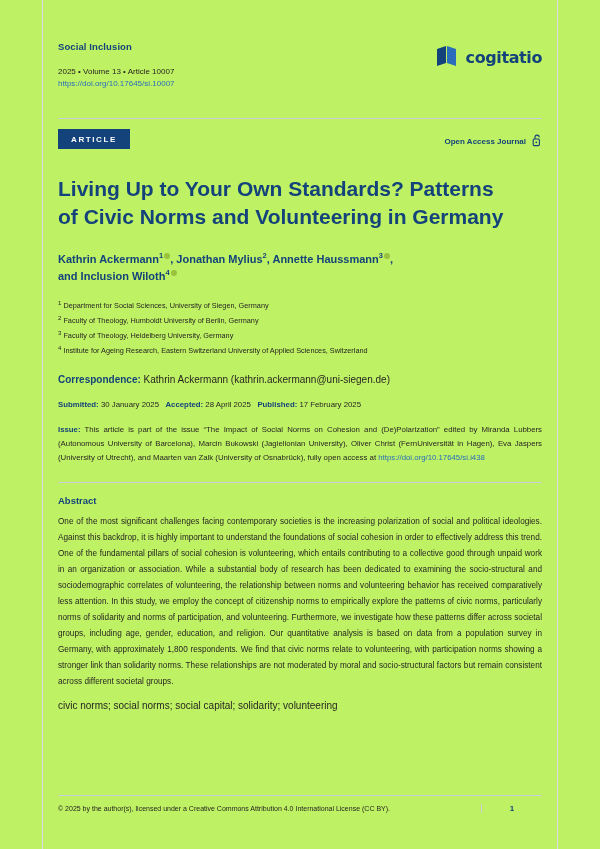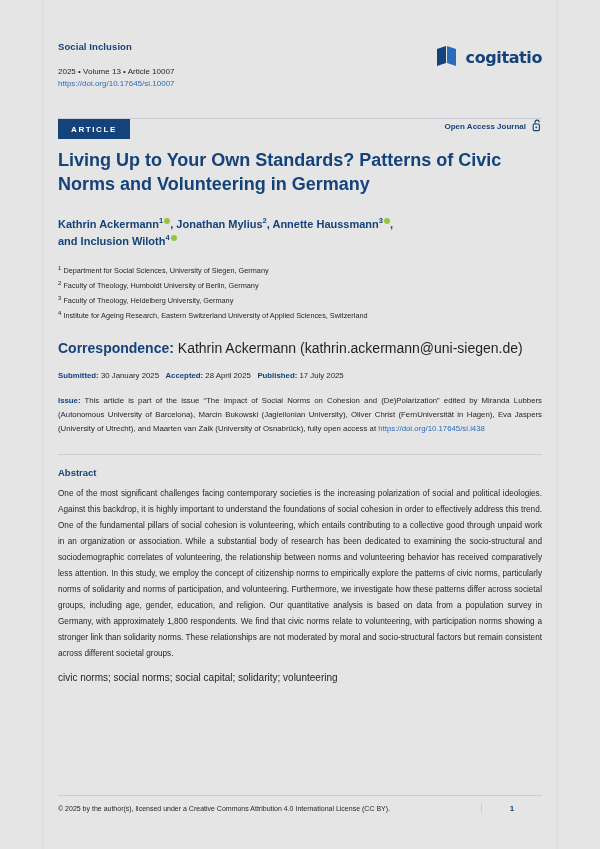--- a/index.html
+++ b/index.html
@@ -11,21 +11,21 @@
     width: 600px;
     height: 849px;
     font-family: "Liberation Sans", sans-serif;
     color: #231f20;
     position: relative;
     overflow: hidden;
   }
   .page {
     position: absolute;
     inset: 0;
-    background: #e5e5e5;
+    background: #bef264;
   }
   
   .rule-left, .rule-right {
     position: absolute;
     top: 0;
     bottom: 0;
     width: 1px;
     background: #d9dde3;
   }
   .rule-left { left: 42px; }
@@ -73,23 +73,23 @@
     font-weight: bold;
     color: #14427a;
     letter-spacing: -0.4px;
     font-family: "DejaVu Sans", sans-serif;
   }
 
   
   .article-bar {
     margin-top: 28px;
     border-top: 1px solid #c9ced6;
-    padding-top: 0;
-    display: flex;
-    align-items: flex-start;
+    padding-top: 10px;
+    display: flex;
+    align-items: flex-end;
     justify-content: space-between;
   }
   .article-tag {
     background: #14427a;
     color: #ffffff;
     font-size: 8px;
     font-weight: bold;
     letter-spacing: 1.6px;
     padding: 6px 13px 5px 13px;
   }
@@ -98,22 +98,22 @@
     align-items: center;
     gap: 6px;
     font-size: 8px;
     color: #14427a;
     font-weight: bold;
   }
   .oa-lock { display: block; }
 
   
   .title {
-    margin-top: 9px;
-    font-size: 18px;
+    margin-top: 26px;
+    font-size: 21px;
     line-height: 1.35;
     font-weight: bold;
     color: #14427a;
     max-width: 450px;
   }
 
   
   .authors {
     margin-top: 18px;
     font-size: 11px;
@@ -137,21 +137,21 @@
   .affiliations {
     margin-top: 14px;
     font-size: 7.3px;
     line-height: 1.72;
     color: #231f20;
   }
   .affiliations sup { font-size: 6px; }
 
   .meta-line {
     margin-top: 14px;
-    font-size: 14px;
+    font-size: 10px;
     line-height: 1.6;
   }
   .meta-line .lbl { font-weight: bold; color: #14427a; }
   .meta-dates { margin-top: 12px; font-size: 7.8px; }
   .meta-dates .lbl { font-weight: bold; color: #14427a; }
 
   .issue-block {
     margin-top: 14px;
     font-size: 7.8px;
     line-height: 1.78;
@@ -275,21 +275,21 @@
       <span class="lbl">Correspondence:</span>
       <span>Kathrin Ackermann (kathrin.ackermann@uni-siegen.de)</span>
     </div>
 
     <div class="meta-dates">
       <span class="lbl">Submitted:</span>
       <span>30 January 2025</span>&nbsp;&nbsp;
       <span class="lbl">Accepted:</span>
       <span>28 April 2025</span>&nbsp;&nbsp;
       <span class="lbl">Published:</span>
-      <span>17 July 2025</span>
+      <span>17 February 2025</span>
     </div>
 
     <div class="issue-block">
       <span class="lbl">Issue:</span>
       <span>This article is part of the issue “The Impact of Social Norms on Cohesion and (De)Polarization” edited by Miranda Lubbers (Autonomous University of Barcelona), Marcin Bukowski (Jagiellonian University), Oliver Christ (FernUniversität in Hagen), Eva Jaspers (University of Utrecht), and Maarten van Zalk (University of Osnabrück), fully open access at </span><a href="#">https://doi.org/10.17645/si.i438</a>
     </div>
 
     <div class="section-divider"></div>
     <div class="section-head">Abstract</div>
     <div class="abstract-text">One of the most significant challenges facing contemporary societies is the increasing polarization of social and political ideologies. Against this backdrop, it is highly important to understand the foundations of social cohesion in order to effectively address this trend. One of the fundamental pillars of social cohesion is volunteering, which entails contributing to a collective good through unpaid work in an organization or association. While a substantial body of research has been dedicated to examining the socio-structural and sociodemographic correlates of volunteering, the relationship between norms and volunteering behavior has received comparatively less attention. In this study, we employ the concept of citizenship norms to empirically explore the patterns of civic norms, particularly norms of solidarity and norms of participation, and volunteering. Furthermore, we investigate how these patterns differ across societal groups, including age, gender, education, and religion. Our quantitative analysis is based on data from a population survey in Germany, with approximately 1,800 respondents. We find that civic norms relate to volunteering, with participation norms showing a stronger link than solidarity norms. These relationships are not moderated by moral and socio-structural factors but remain consistent across different societal groups.</div>

